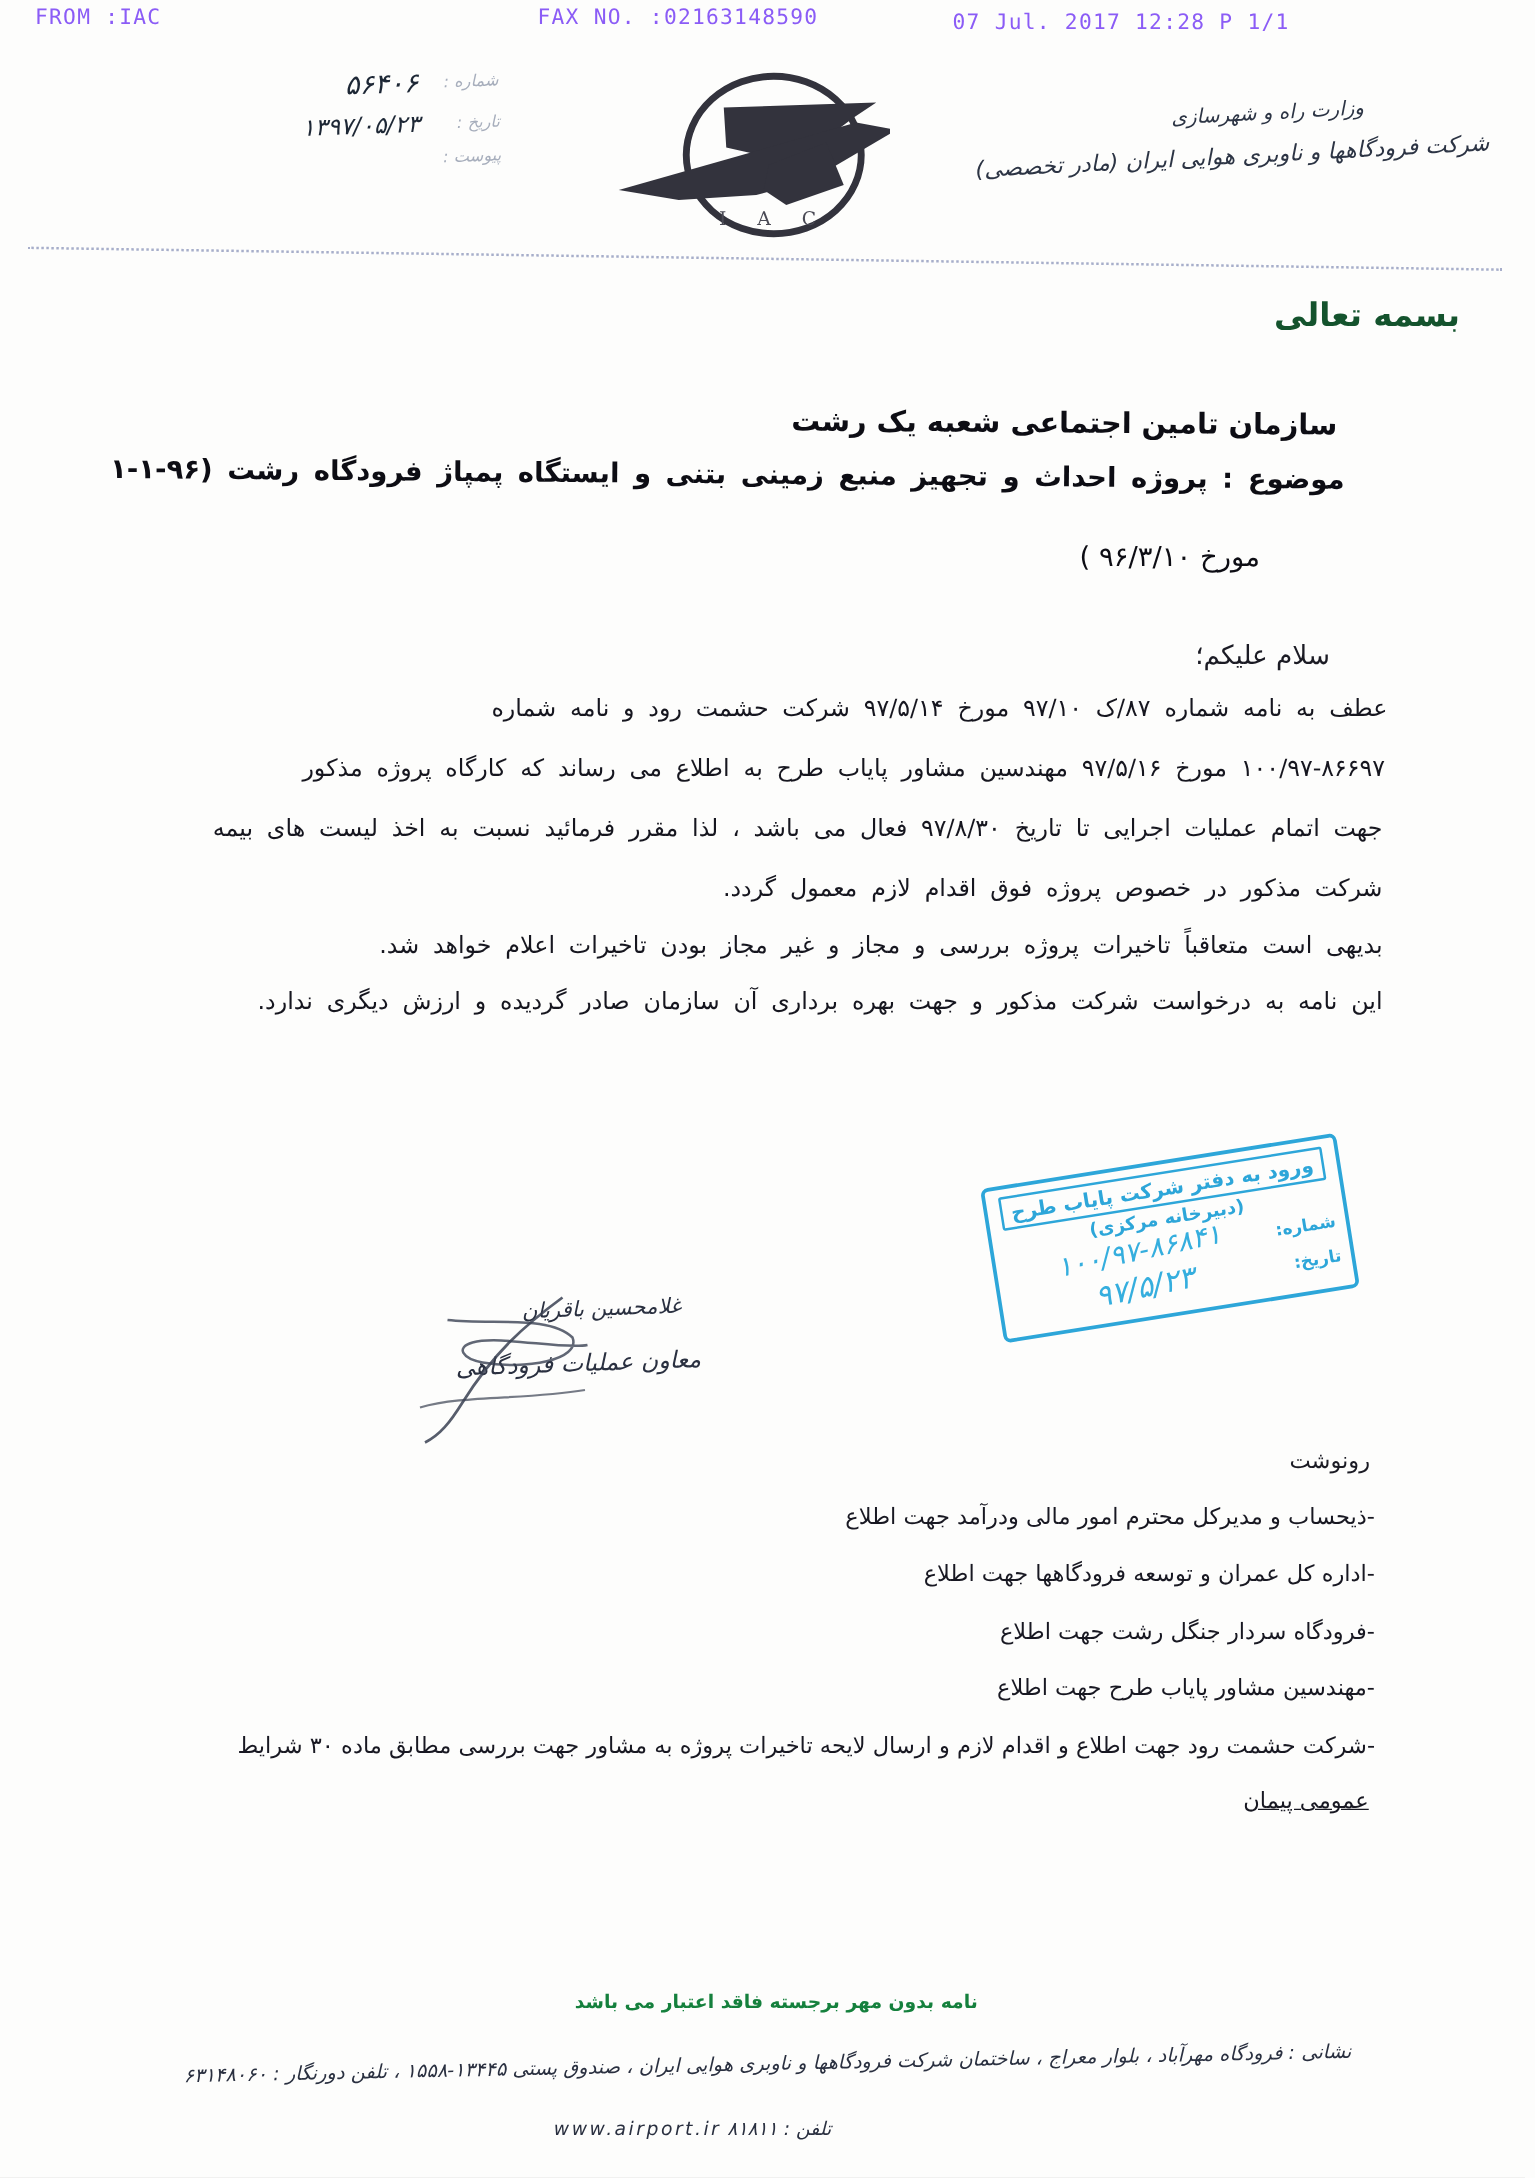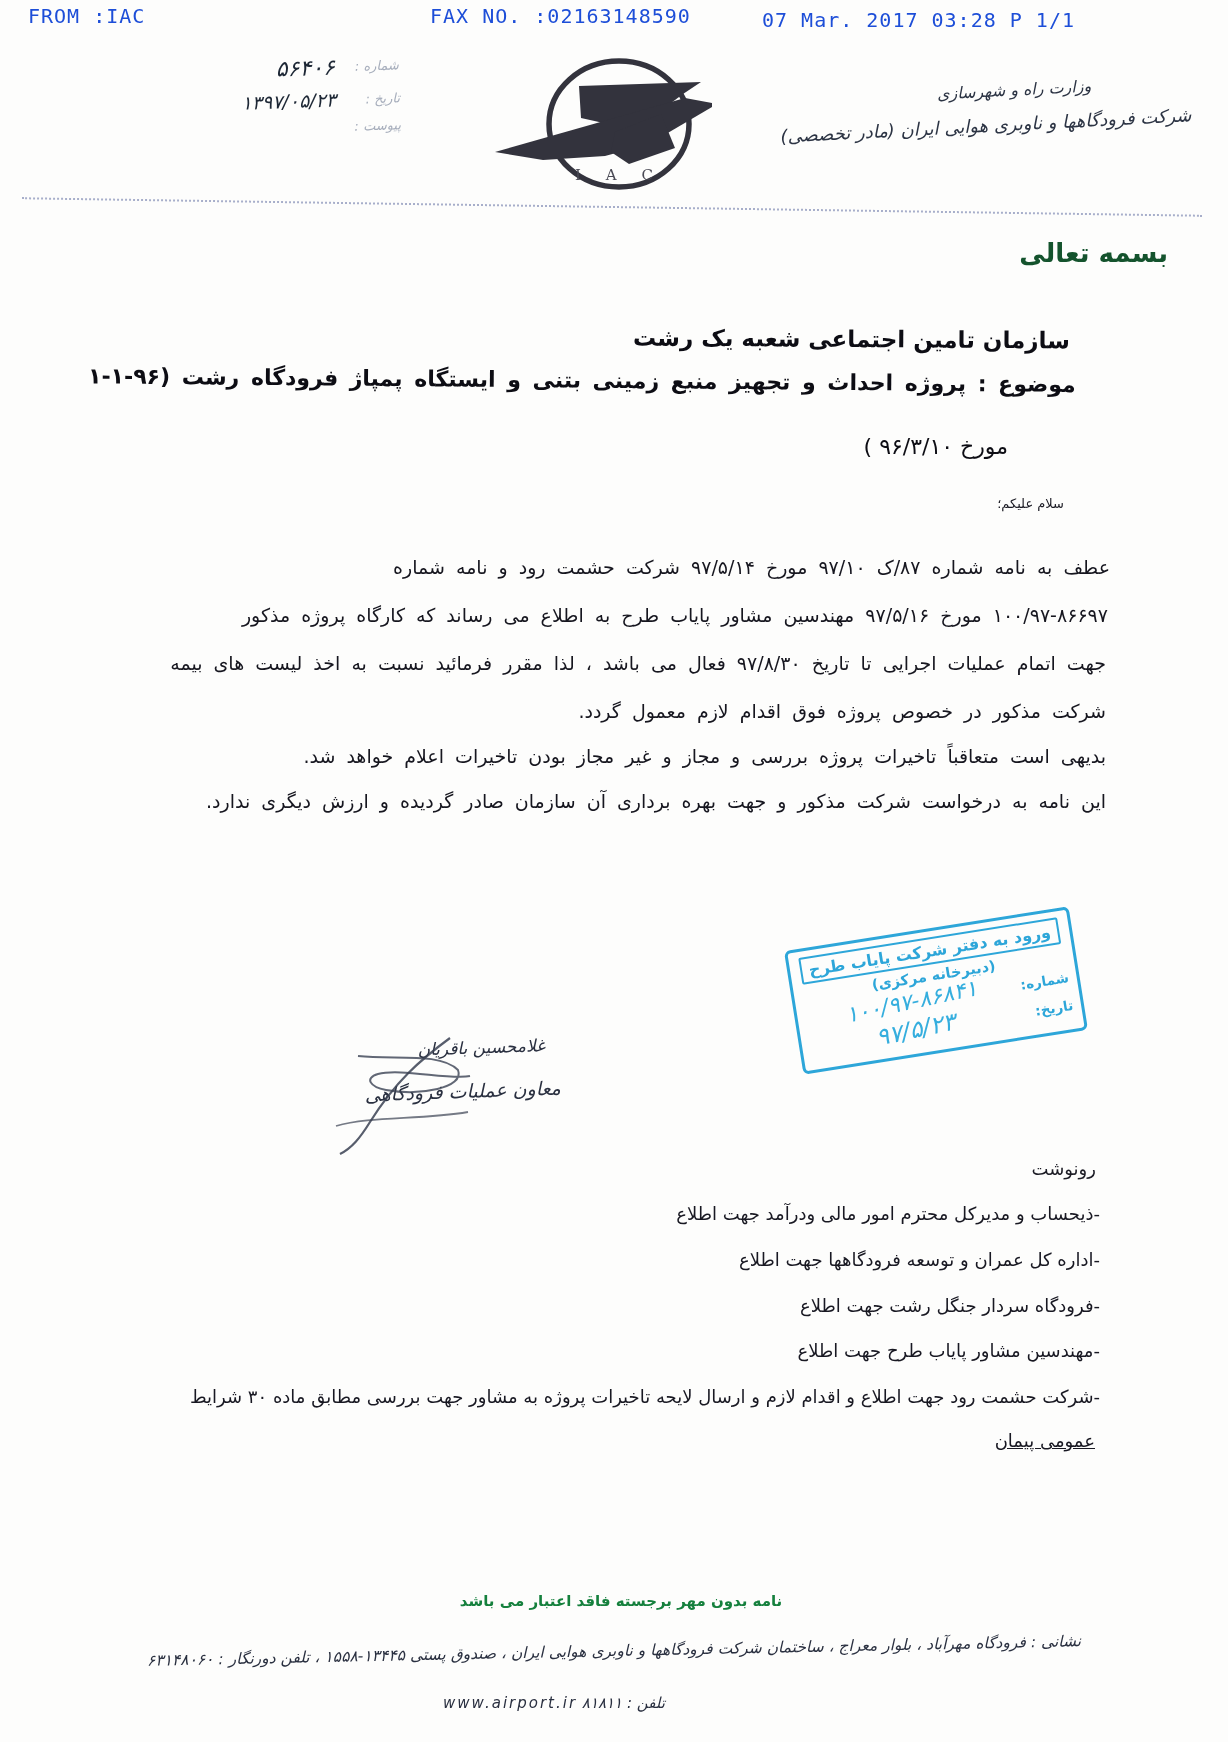--- a/index.html
+++ b/index.html
@@ -7,21 +7,21 @@
     position:relative;
     width:1228px;height:1742px;
     margin:0 auto;
     background:#fdfdfc;
     overflow:hidden;
     font-family:"DejaVu Sans",sans-serif;
     color:#1b1b24;
   }
   
   .fax{position:absolute;top:4px;font-family:"DejaVu Sans Mono",monospace;
-       font-size:20px;color:#1d4ed8;letter-spacing:1px;white-space:nowrap;text-align:right;}
+       font-size:17px;color:#8b5cf6;letter-spacing:1px;white-space:nowrap;text-align:right;}
   .fax-from{left:28px;}
   .fax-no{left:430px;}
   .fax-dt{left:762px;top:8px;}
   
   .lh-fields{position:absolute;left:70px;top:58px;width:330px;direction:rtl;
              transform:rotate(-2deg);}
   .lh-row{display:flex;align-items:center;margin-bottom:9px;}
   .lh-label{font-size:13px;color:#a7aebc;font-style:italic;width:64px;flex:none;}
   .lh-val{font-size:22px;color:#1d2735;letter-spacing:2px;font-style:italic;
           white-space:nowrap;direction:ltr;text-align:right;flex:1;padding-left:28px;}
@@ -37,21 +37,21 @@
   .bismillah{position:absolute;left:0;right:60px;top:238px;text-align:right;
              font-weight:bold;font-size:26px;color:#14532d;direction:rtl;}
   .recipient{position:absolute;right:158px;top:326px;font-weight:bold;font-size:23px;
              color:#0d0d14;direction:rtl;white-space:nowrap;transform:rotate(.4deg);}
   .subject1{position:absolute;right:152px;top:372px;font-weight:bold;font-size:22px;
             color:#0d0d14;direction:rtl;white-space:nowrap;word-spacing:4px;
             transform:rotate(.5deg);transform-origin:right center;}
   .subject2{position:absolute;right:220px;top:434px;font-weight:normal;font-size:22px;
             color:#0d0d14;direction:rtl;white-space:nowrap;}
   
-  .salutation{position:absolute;right:164px;top:496px;font-size:13px;direction:rtl;}
+  .salutation{position:absolute;right:164px;top:512px;font-size:21px;direction:rtl;}
   .bline{position:absolute;right:122px;font-size:19px;direction:rtl;white-space:nowrap;
          word-spacing:5px;color:#16161f;}
   .b0{top:556px;right:118px;}
   .b1{top:604px;right:120px;}
   .b2{top:652px;}
   .b3{top:700px;}
   .b4{top:745px;}
   .b5{top:790px;}
   
   .stamp{position:absolute;left:792px;top:928px;width:288px;
@@ -93,21 +93,21 @@
          font-size:15px;font-style:italic;direction:rtl;color:#2a3040;}
   .f-www .url{direction:ltr;unicode-bidi:embed;letter-spacing:2px;}
 </style>
 </head>
 <body>
 
 <div class="page">
 
   <div class="fax fax-from">FROM :IAC</div>
   <div class="fax fax-no">FAX NO. :02163148590</div>
-  <div class="fax fax-dt">07 Mar. 2017 03:28 P 1/1</div>
+  <div class="fax fax-dt">07 Jul. 2017 12:28 P 1/1</div>
 
   <div class="lh-fields">
     <div class="lh-row">
       <span class="lh-label">شماره :</span>
       <span class="lh-val">۵۶۴۰۶</span>
     </div>
     <div class="lh-row">
       <span class="lh-label">تاریخ :</span>
       <span class="lh-val date">۱۳۹۷/۰۵/۲۳</span>
     </div>

